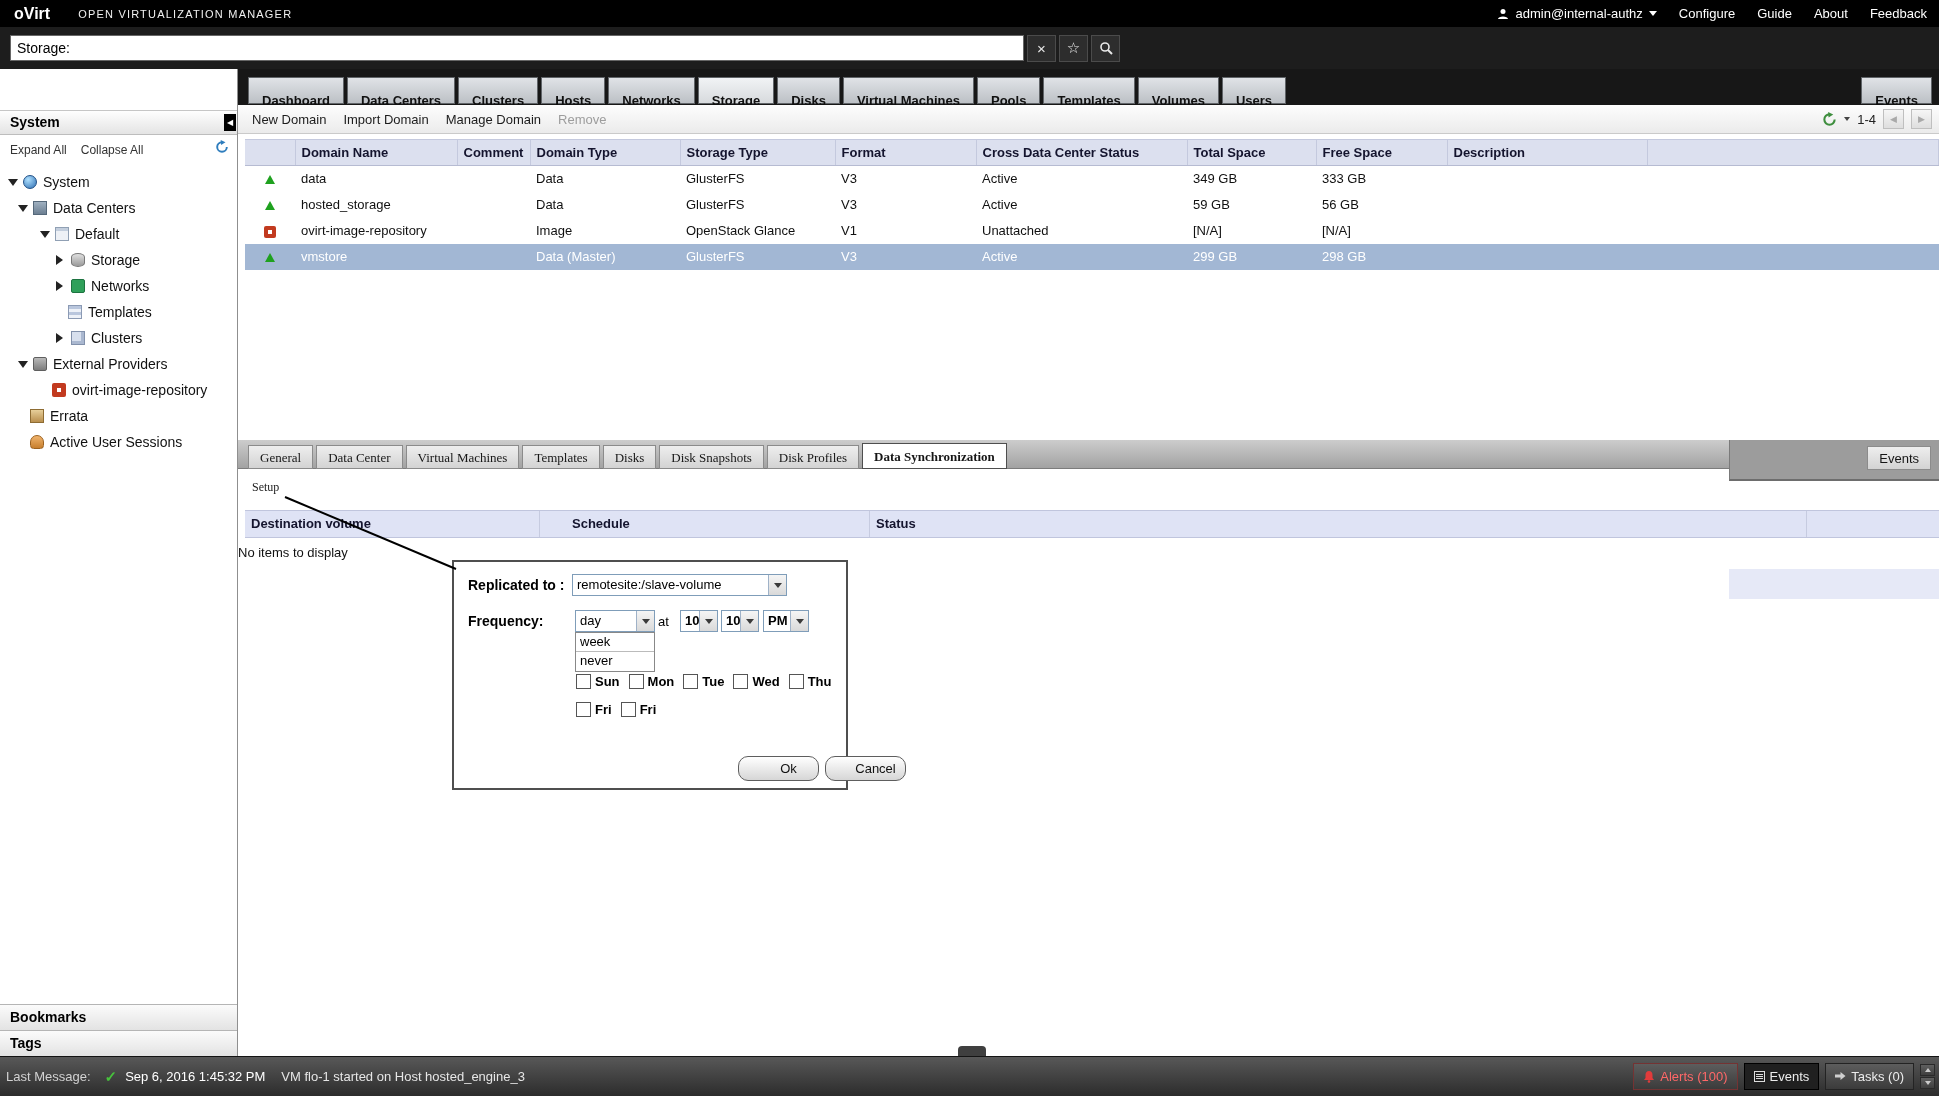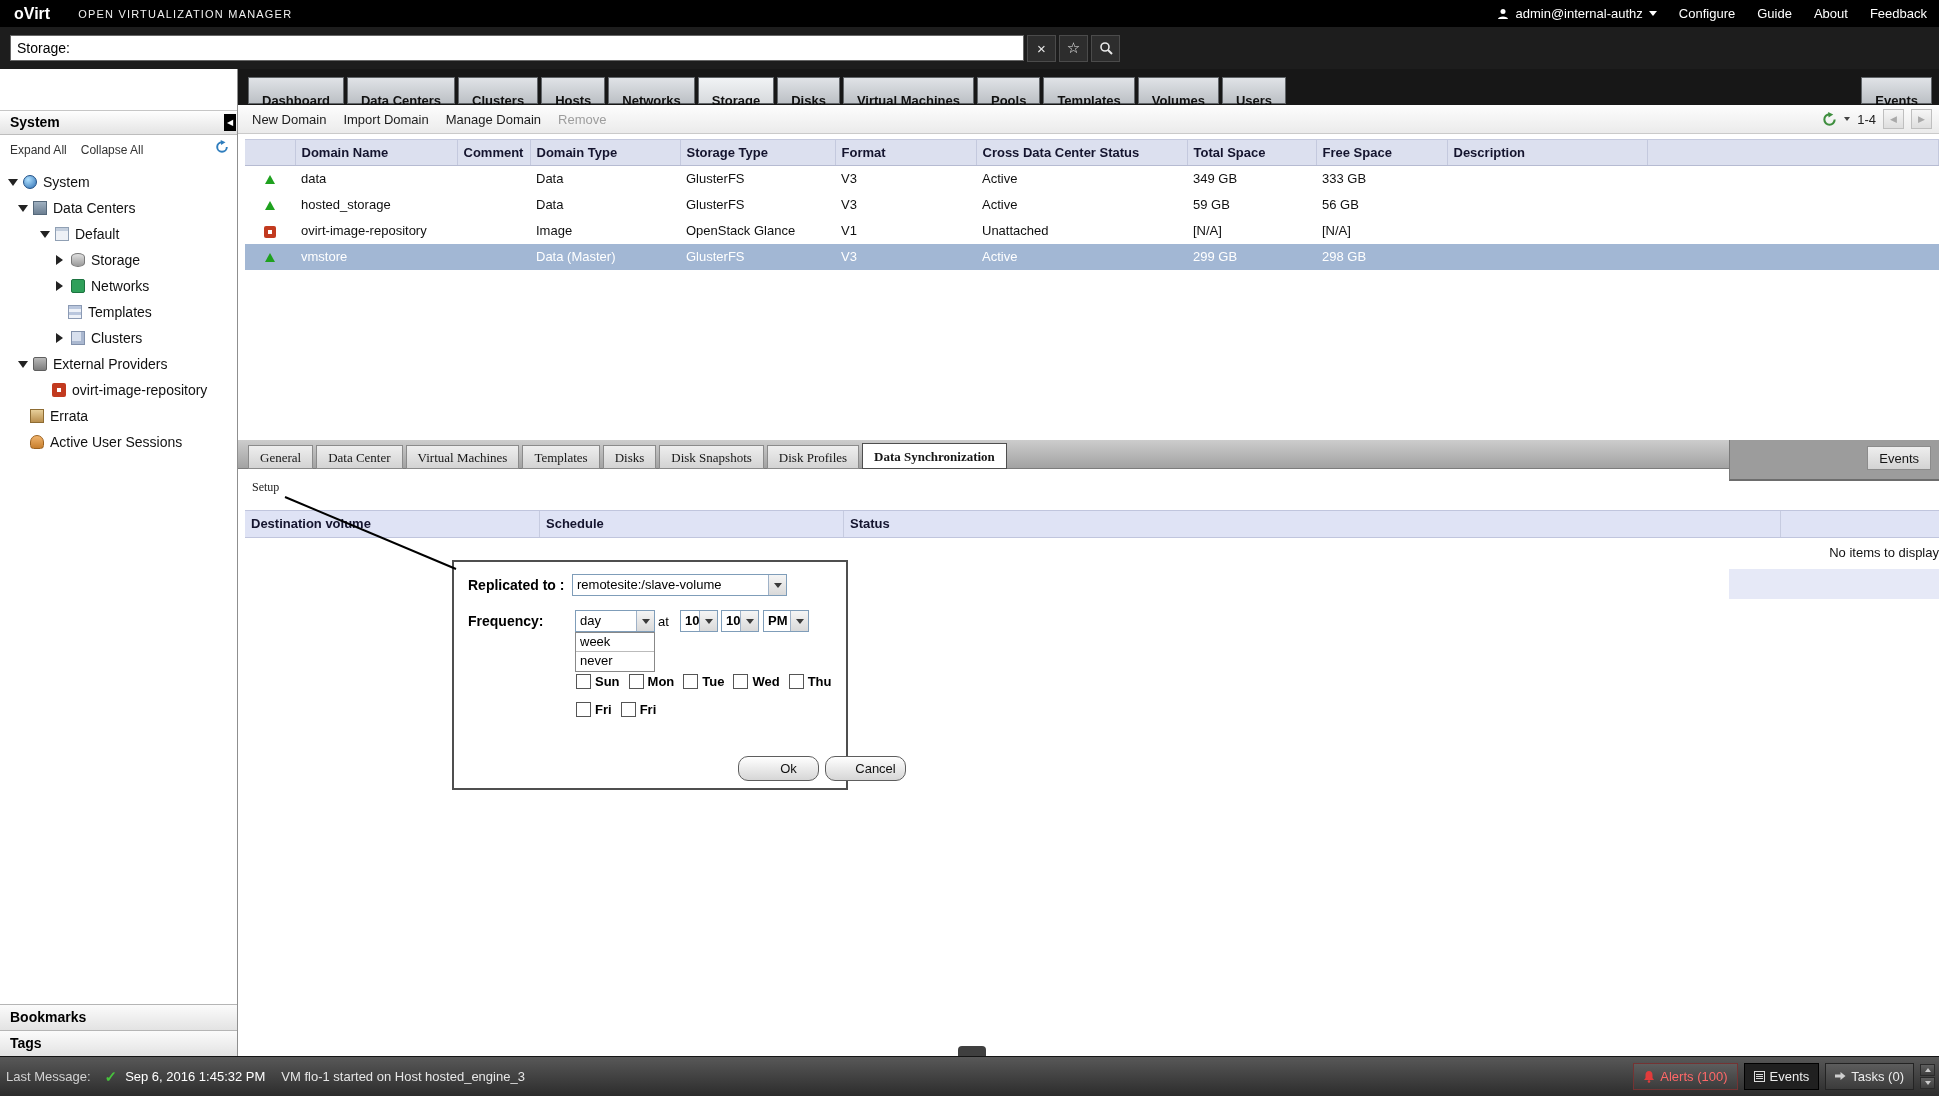--- a/index.html
+++ b/index.html
@@ -78,23 +78,23 @@
   .subtabs-bar{position:absolute;left:0;top:371px;width:100%;height:29px;background:linear-gradient(#cccccc,#a2a2a2);border-bottom:1px solid #7c7c7c;box-sizing:border-box;}
   .sub-tabs{position:absolute;left:10px;top:374px;display:flex;gap:3px;align-items:flex-end;font-family:Liberation Serif, serif;}
   .stab{height:24px;line-height:23px;padding:0 11px;font-size:13px;color:#161616;background:linear-gradient(#eeeeee,#d3d3d3);border:1px solid #8b8b8b;box-sizing:border-box;white-space:nowrap;cursor:default;}
   .stab.active{background:#fff;font-weight:bold;height:26px;line-height:25px;border-color:#4e4e4e;}
   .subtab-right-block{position:absolute;left:1491px;top:371px;right:0;height:41px;background:#9c9c9c;border-left:1px solid #7a7a7a;border-bottom:2px solid #6d6d6d;box-sizing:border-box;}
   .events-sub-btn{position:absolute;right:8px;top:6px;}
 
   .setup-btn{position:absolute;left:14px;top:411px;font-size:12px;color:#1b1b1b;cursor:default;font-family:Liberation Serif, serif;}
   .detail-header{position:absolute;left:7px;top:441px;right:0;height:28px;display:flex;background:#dfe3f5;border-top:1px solid #c0c5dd;border-bottom:1px solid #c0c5dd;box-sizing:border-box;}
   .dh-cell{font-weight:bold;font-size:13px;color:#14142e;line-height:26px;padding-left:6px;border-right:1px solid #c6cbe0;box-sizing:border-box;white-space:nowrap;overflow:hidden;}
-  .dh-dest{width:295px;} .dh-sched{width:304px;} .dh-status{width:937px;} .dh-fill{flex:1;border-right:none;}
+  .dh-dest{width:295px;} .dh-sched{width:304px;margin-left:26px;} .dh-status{width:937px;} .dh-fill{flex:1;border-right:none;}
   .right-band{position:absolute;left:1491px;top:500px;right:0;height:30px;background:#e6e9f7;}
-  .no-items{position:absolute;left:0;top:476px;width:100%;text-align:right;font-size:13px;color:#111;}
+  .no-items{position:absolute;left:0;top:476px;width:100%;text-align:left;font-size:13px;color:#111;}
 
   .annotation-svg{position:absolute;left:0;top:0;width:1701px;height:987px;pointer-events:none;z-index:5;}
 
   
   .dialog{position:absolute;left:214px;top:491px;width:396px;height:230px;background:#fff;border:2px solid #4f4f4f;z-index:4;box-sizing:border-box;}
   .dlg-label{position:absolute;font-size:14px;font-weight:bold;color:#000;white-space:nowrap;}
   .dlg-text{position:absolute;font-size:13px;color:#000;white-space:nowrap;}
   .sel{position:absolute;height:22px;background:#fff;border:1px solid #7f9db9;display:flex;box-sizing:border-box;}
   .sel-text{flex:1;font-size:13px;line-height:20px;padding:0 4px;white-space:nowrap;overflow:hidden;}
   .sel-text.bold{font-weight:bold;}

